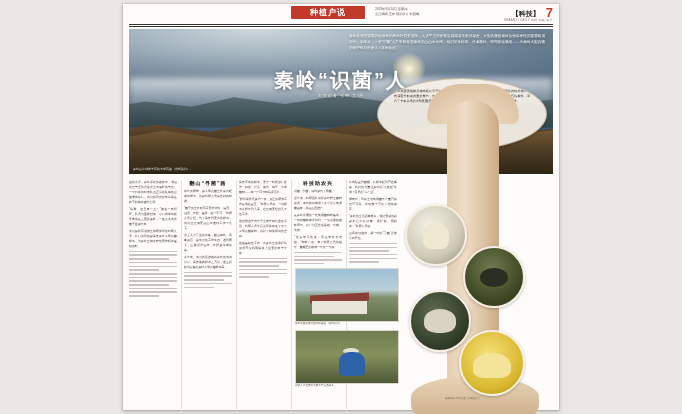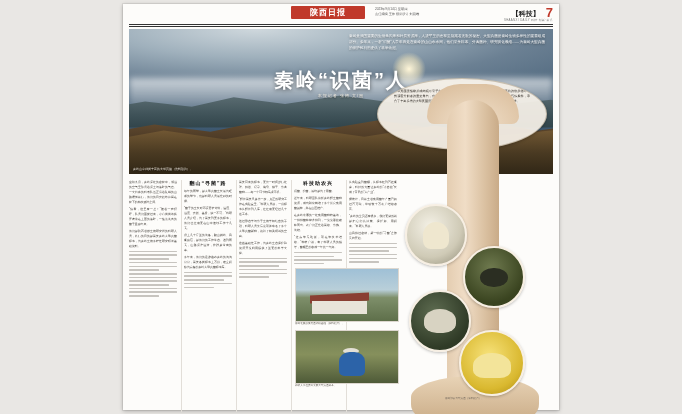--- a/index.html
+++ b/index.html
@@ -208,21 +208,21 @@
   .p1cap{left:166px;top:142px;width:102px;}
 </style>
 </head>
 <body>
 
 <div id="page">
   <div class="sheet">
 
     <div class="masthead">
       <div class="nameplate">
-        <span>陕西日报</span>
+        <span>种植户说</span>
       </div>
       <div class="mast-date">
         <div>2023年9月14日 星期四</div>
         <div>责任编辑 王帅 视觉设计 刘晨曦</div>
       </div>
       <div class="mast-right">
         <div class="section-tag">【科技】</div>
         <div class="page-no">7</div>
       </div>
       <div class="mast-mini">SHAANXI DAILY  科技·创新·前沿</div>

